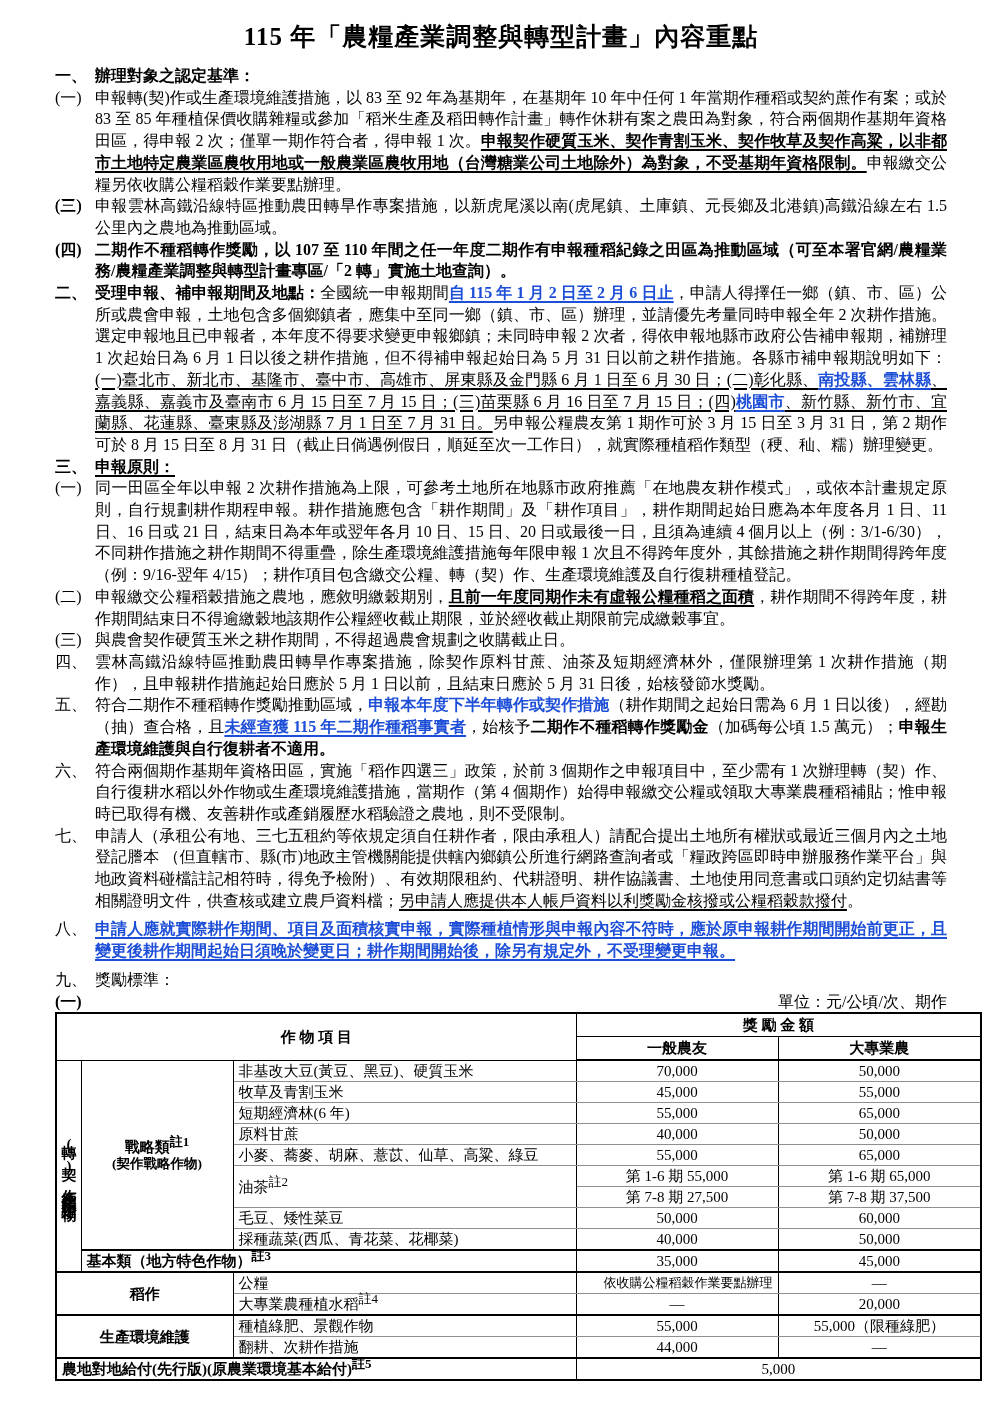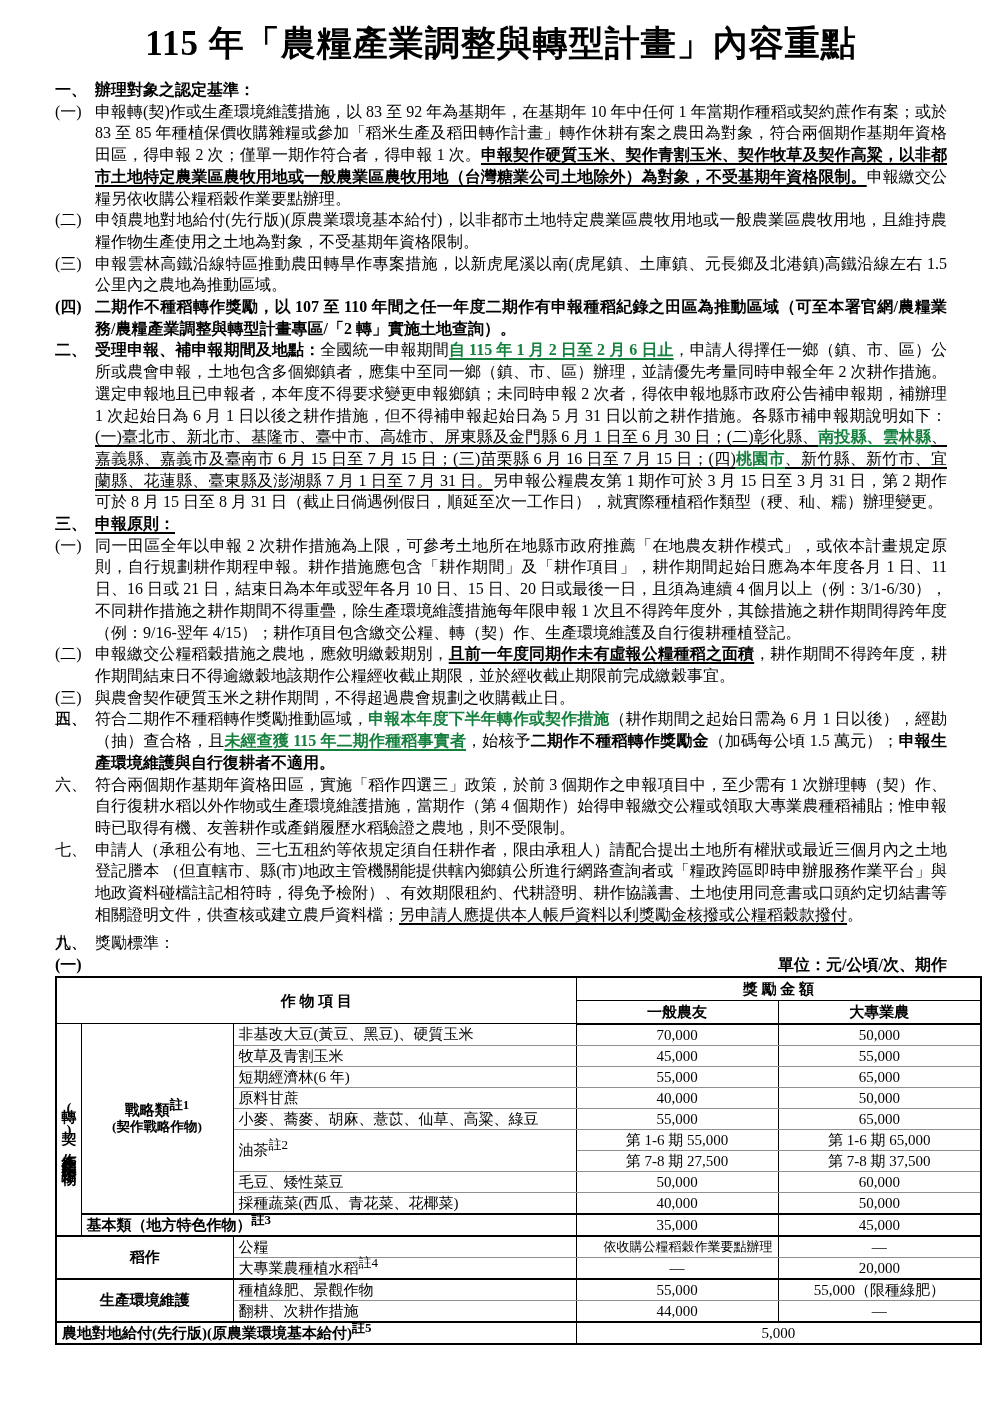--- a/index.html
+++ b/index.html
@@ -4,34 +4,34 @@
 <style>
   html,body{margin:0;padding:0;background:#fff;}
   body{
     width:1000px;min-height:1414px;
     font-family:"Liberation Serif","DejaVu Serif",serif;
     color:#000;
     -webkit-font-smoothing:antialiased;
   }
   .page{padding:16px 53px 0 55px;}
   .doc-title{
-    font-size:35px;font-weight:bold;text-align:center;
+    font-size:25px;font-weight:bold;text-align:center;
     margin:4px 0 12px 0;letter-spacing:1px;
   }
   .para{
     position:relative;padding-left:40px;
     font-size:16px;line-height:21.7px;
     text-align:justify;
   }
   .para.gap{margin-top:7px;}
   .marker{position:absolute;left:0;top:0;white-space:nowrap;}
   .s-b{font-weight:bold;}
   .s-u{text-decoration:underline;text-underline-offset:3px;text-decoration-thickness:1.5px;}
-  .s-r{color:#15803d;}
-  .unit-note{float:right;font-weight:bold;font-size:16px;}
+  .s-r{color:#1d4ed8;}
+  .unit-note{float:right;font-weight:normal;font-size:16px;}
 
   table.award{
     width:925px;margin-top:6px;margin-left:0;
     border-collapse:collapse;table-layout:fixed;
     font-size:15px;
   }
   table.award{border:2.5px solid #000;}
   table.award th{
     border:1px solid #000;font-weight:bold;text-align:center;
     padding:1px 4px;height:20px;line-height:1.2;
@@ -59,33 +59,33 @@
   sup{font-size:13px;line-height:0;}
 </style>
 </head>
 <body>
 
 <div class="page">
   <div class="doc-title">115 年「農糧產業調整與轉型計畫」內容重點</div>
   <div id="doc-body">
       <div class="para"><span class="marker s-b">一、</span><span class="s-b">辦理對象之認定基準：</span></div>
       <div class="para"><span class="marker ">(一)</span><span>申報轉(契)作或生產環境維護措施，以 83 至 92 年為基期年，在基期年 10 年中任何 1 年當期作種稻或契約蔗作有案；或於 83 至 85 年種植保價收購雜糧或參加「稻米生產及稻田轉作計畫」轉作休耕有案之農田為對象，符合兩個期作基期年資格田區，得申報 2 次；僅單一期作符合者，得申報 1 次。</span><span class="s-b s-u">申報契作硬質玉米、契作青割玉米、契作牧草及契作高粱，以非都市土地特定農業區農牧用地或一般農業區農牧用地（台灣糖業公司土地除外）為對象，不受基期年資格限制。</span><span>申報繳交公糧另依收購公糧稻穀作業要點辦理。</span></div>
-      <div class="para"><span class="marker ">(二)</span><span>申領農地對地給付(先行版)(原農業環境基本給付)，以非都市土地特定農業區農牧用地或一般農業區農牧用地，且維持農糧作物生產使用之土地為對象，不受基期年資格限制。</span></div>
+      <div class="para"><span class="marker ">(二)</span></div>
       <div class="para"><span class="marker ">(三)</span><span>申報雲林高鐵沿線特區推動農田轉旱作專案措施，以新虎尾溪以南(虎尾鎮、土庫鎮、元長鄉及北港鎮)高鐵沿線左右 1.5 公里內之農地為推動區域。</span></div>
       <div class="para"><span class="marker s-b">(四)</span><span class="s-b">二期作不種稻轉作獎勵，以 107 至 110 年間之任一年度二期作有申報種稻紀錄之田區為推動區域（可至本署官網/農糧業務/農糧產業調整與轉型計畫專區/「2 轉」實施土地查詢）。</span></div>
       <div class="para"><span class="marker s-b">二、</span><span class="s-b">受理申報、補申報期間及地點：</span><span>全國統一申報期間</span><span class="s-b s-u s-r">自 115 年 1 月 2 日至 2 月 6 日止</span><span>，申請人得擇任一鄉（鎮、市、區）公所或農會申報，土地包含多個鄉鎮者，應集中至同一鄉（鎮、市、區）辦理，並請優先考量同時申報全年 2 次耕作措施。選定申報地且已申報者，本年度不得要求變更申報鄉鎮；未同時申報 2 次者，得依申報地縣市政府公告補申報期，補辦理 1 次起始日為 6 月 1 日以後之耕作措施，但不得補申報起始日為 5 月 31 日以前之耕作措施。各縣市補申報期說明如下：</span><span class="s-u">(一)臺北市、新北市、基隆市、臺中市、高雄市、屏東縣及金門縣 6 月 1 日至 6 月 30 日；(二)彰化縣、</span><span class="s-b s-u s-r">南投縣、雲林縣</span><span class="s-u">、嘉義縣、嘉義市及臺南市 6 月 15 日至 7 月 15 日；(三)苗栗縣 6 月 16 日至 7 月 15 日；(四)</span><span class="s-b s-u s-r">桃園市</span><span class="s-u">、新竹縣、新竹市、宜蘭縣、花蓮縣、臺東縣及澎湖縣 7 月 1 日至 7 月 31 日。</span><span>另申報公糧農友第 1 期作可於 3 月 15 日至 3 月 31 日，第 2 期作可於 8 月 15 日至 8 月 31 日（截止日倘遇例假日，順延至次一工作日），就實際種植稻作類型（稉、秈、糯）辦理變更。</span></div>
       <div class="para"><span class="marker s-b">三、</span><span class="s-b s-u">申報原則：</span></div>
       <div class="para"><span class="marker ">(一)</span><span>同一田區全年以申報 2 次耕作措施為上限，可參考土地所在地縣市政府推薦「在地農友耕作模式」，或依本計畫規定原則，自行規劃耕作期程申報。耕作措施應包含「耕作期間」及「耕作項目」，耕作期間起始日應為本年度各月 1 日、11 日、16 日或 21 日，結束日為本年或翌年各月 10 日、15 日、20 日或最後一日，且須為連續 4 個月以上（例：3/1-6/30），不同耕作措施之耕作期間不得重疊，除生產環境維護措施每年限申報 1 次且不得跨年度外，其餘措施之耕作期間得跨年度（例：9/16-翌年 4/15）；耕作項目包含繳交公糧、轉（契）作、生產環境維護及自行復耕種植登記。</span></div>
       <div class="para"><span class="marker ">(二)</span><span>申報繳交公糧稻穀措施之農地，應敘明繳穀期別，</span><span class="s-b s-u">且前一年度同期作未有虛報公糧種稻之面積</span><span>，耕作期間不得跨年度，耕作期間結束日不得逾繳穀地該期作公糧經收截止期限，並於經收截止期限前完成繳穀事宜。</span></div>
       <div class="para"><span class="marker ">(三)</span><span>與農會契作硬質玉米之耕作期間，不得超過農會規劃之收購截止日。</span></div>
-      <div class="para"><span class="marker ">四、</span></div>
+      <div class="para"><span class="marker ">四、</span><span>雲林高鐵沿線特區推動農田轉旱作專案措施，除契作原料甘蔗、油茶及短期經濟林外，僅限辦理第 1 次耕作措施（期作），且申報耕作措施起始日應於 5 月 1 日以前，且結束日應於 5 月 31 日後，始核發節水獎勵。</span></div>
       <div class="para"><span class="marker ">五、</span><span>符合二期作不種稻轉作獎勵推動區域，</span><span class="s-b s-r">申報本年度下半年轉作或契作措施</span><span>（耕作期間之起始日需為 6 月 1 日以後），經勘（抽）查合格，且</span><span class="s-b s-u s-r">未經查獲 115 年二期作種稻事實者</span><span>，始核予</span><span class="s-b">二期作不種稻轉作獎勵金</span><span>（加碼每公頃 1.5 萬元）；</span><span class="s-b">申報生產環境維護與自行復耕者不適用。</span></div>
       <div class="para"><span class="marker ">六、</span><span>符合兩個期作基期年資格田區，實施「稻作四選三」政策，於前 3 個期作之申報項目中，至少需有 1 次辦理轉（契）作、自行復耕水稻以外作物或生產環境維護措施，當期作（第 4 個期作）始得申報繳交公糧或領取大專業農種稻補貼；惟申報時已取得有機、友善耕作或產銷履歷水稻驗證之農地，則不受限制。</span></div>
       <div class="para"><span class="marker ">七、</span><span>申請人（承租公有地、三七五租約等依規定須自任耕作者，限由承租人）請配合提出土地所有權狀或最近三個月內之土地登記謄本 （但直轄市、縣(市)地政主管機關能提供轄內鄉鎮公所進行網路查詢者或「糧政跨區即時申辦服務作業平台」與地政資料碰檔註記相符時，得免予檢附）、有效期限租約、代耕證明、耕作協議書、土地使用同意書或口頭約定切結書等相關證明文件，供查核或建立農戶資料檔；</span><span class="s-u">另申請人應提供本人帳戶資料以利獎勵金核撥或公糧稻穀款撥付</span><span>。</span></div>
-      <div class="para gap"><span class="marker ">八、</span></div>
+      <div class="para gap"><span class="marker ">八、</span><span class="s-b s-u s-r">申請人應就實際耕作期間、項目及面積核實申報，實際種植情形與申報內容不符時，應於原申報耕作期間開始前更正，且變更後耕作期間起始日須晚於變更日；耕作期間開始後，除另有規定外，不受理變更申報。</span></div>
       <div class="para gap"><span class="marker ">九、</span><span>獎勵標準：</span></div>
       <div class="para"><span class="unit-note">單位：元/公頃/次、期作</span><span class="marker s-b">(一)</span></div>
     </div>
   <table class="award" id="award-table">
     <colgroup>
       <col style="width:25px">
         <col style="width:152px">
         <col style="width:343px">
       <col style="width:202px">
         <col style="width:203px">

